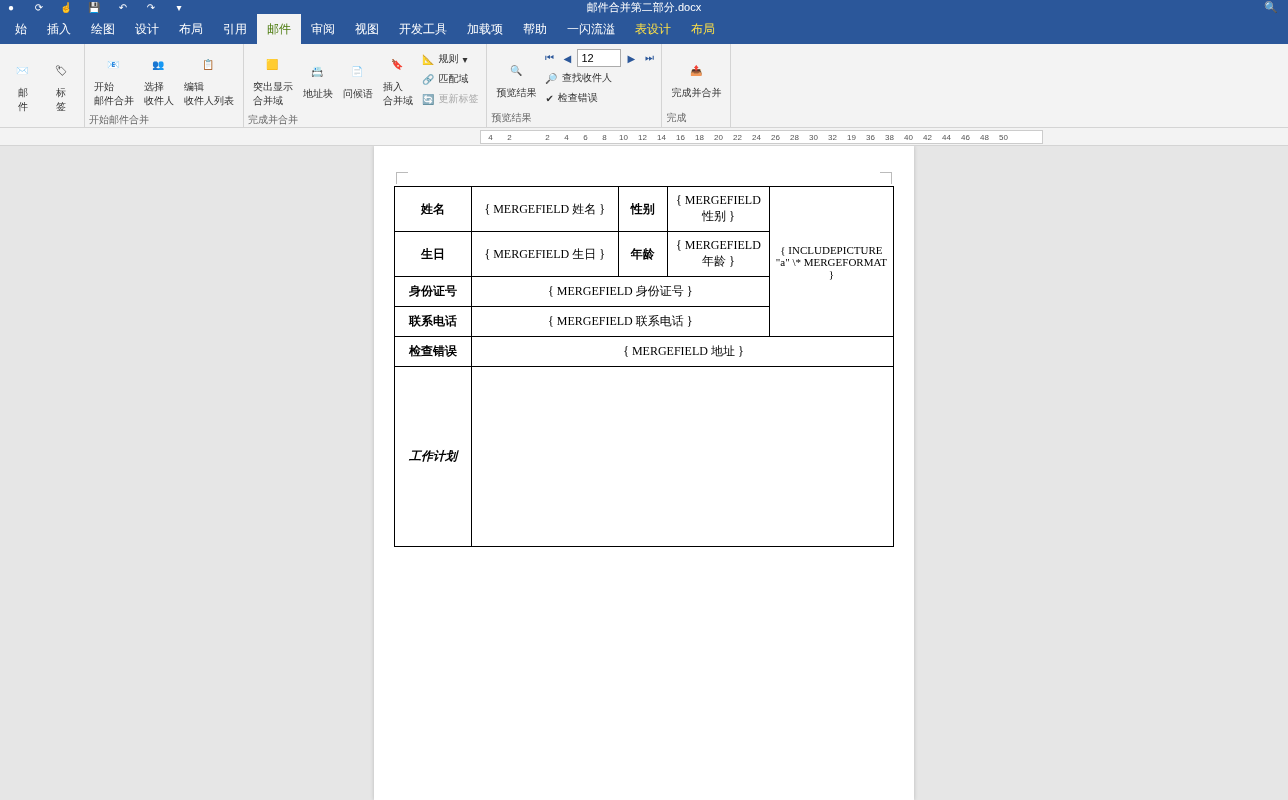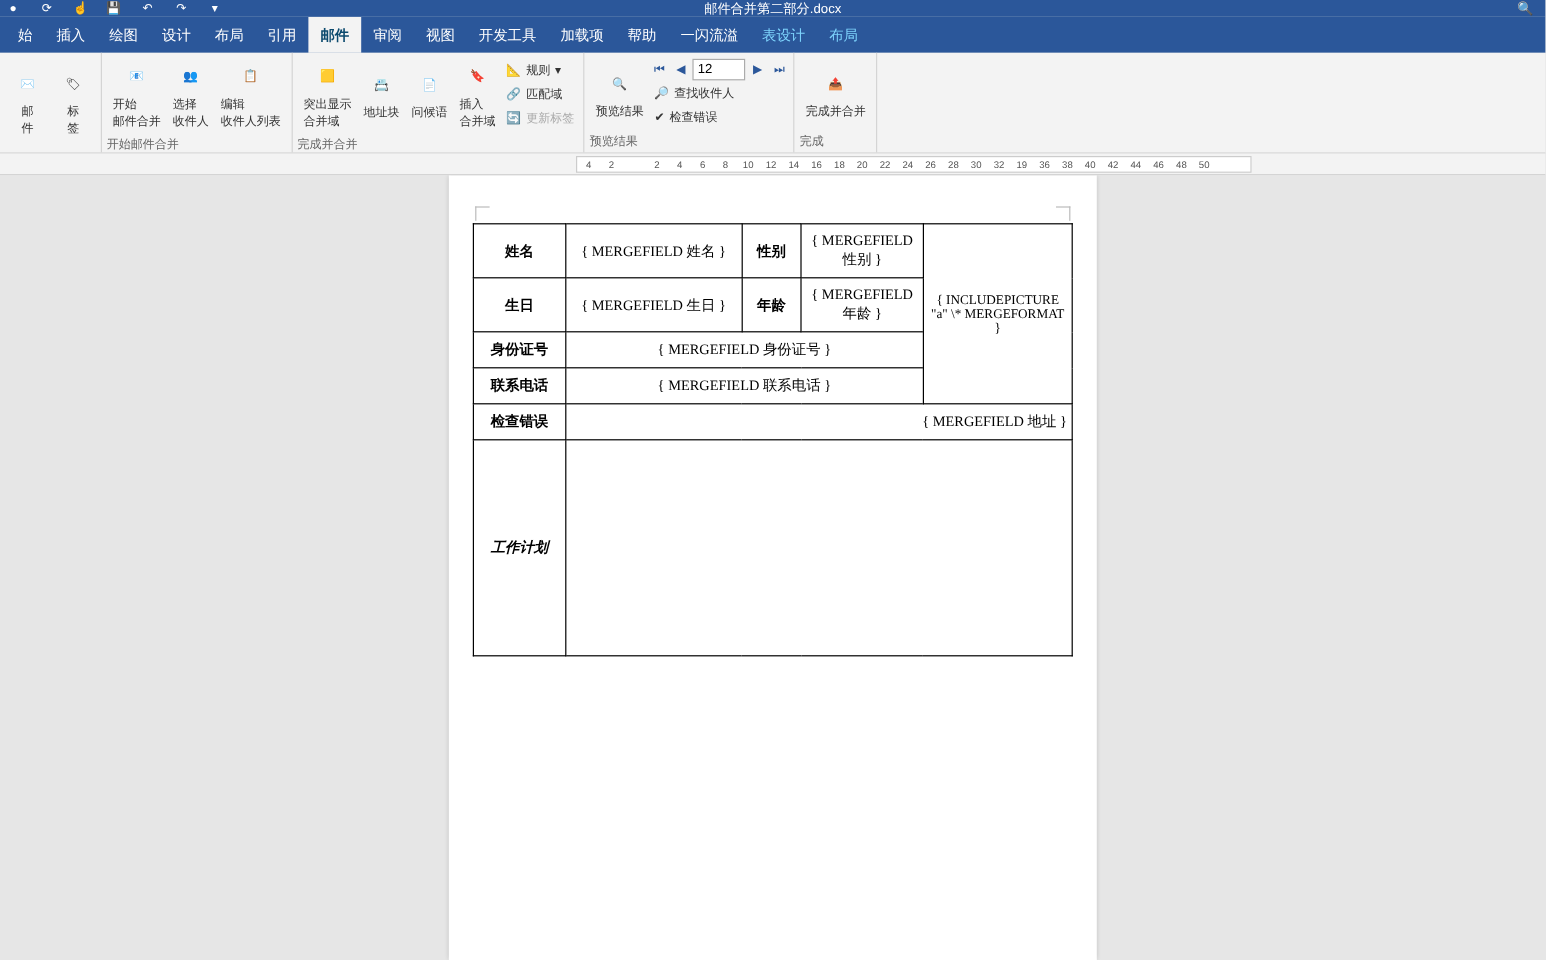--- a/index.html
+++ b/index.html
@@ -30,22 +30,22 @@
 }
 .tab {
   color: #fff;
   font-size: 12px;
   padding: 6px 10px;
   cursor: pointer;
   height: 30px;
   display: flex;
   align-items: center;
 }
-.tab.active { background: #f3f3f3; color: #0c4a6e; font-weight: bold; }
-.tab.context { color: #7dd3fc; }
+.tab.active { background: #f3f3f3; color: #4d7c0f; }
+.tab.context { color: #fde047; }
 
 .ribbon {
   background: #f3f3f3;
   height: 84px;
   border-bottom: 1px solid #d4d4d4;
   display: flex;
   align-items: stretch;
   padding: 0;
 }
 .rgroup {
@@ -340,21 +340,21 @@
       <tr>
         <td class="lbl">身份证号</td>
         <td colspan="3">{ MERGEFIELD  身份证号 }</td>
       </tr>
       <tr>
         <td class="lbl">联系电话</td>
         <td colspan="3">{ MERGEFIELD  联系电话 }</td>
       </tr>
       <tr>
         <td class="lbl">检查错误</td>
-        <td colspan="4" style="text-align:right;padding-left:6px">{ MERGEFIELD  地址 }</td>
+        <td colspan="4" style="text-align:center;padding-left:6px">{ MERGEFIELD  地址 }</td>
       </tr>
       <tr class="tallrow">
         <td class="lbl">工作计划</td>
         <td colspan="4"></td>
       </tr>
     </tbody>
       </table>
 
   </div>
 </div>

